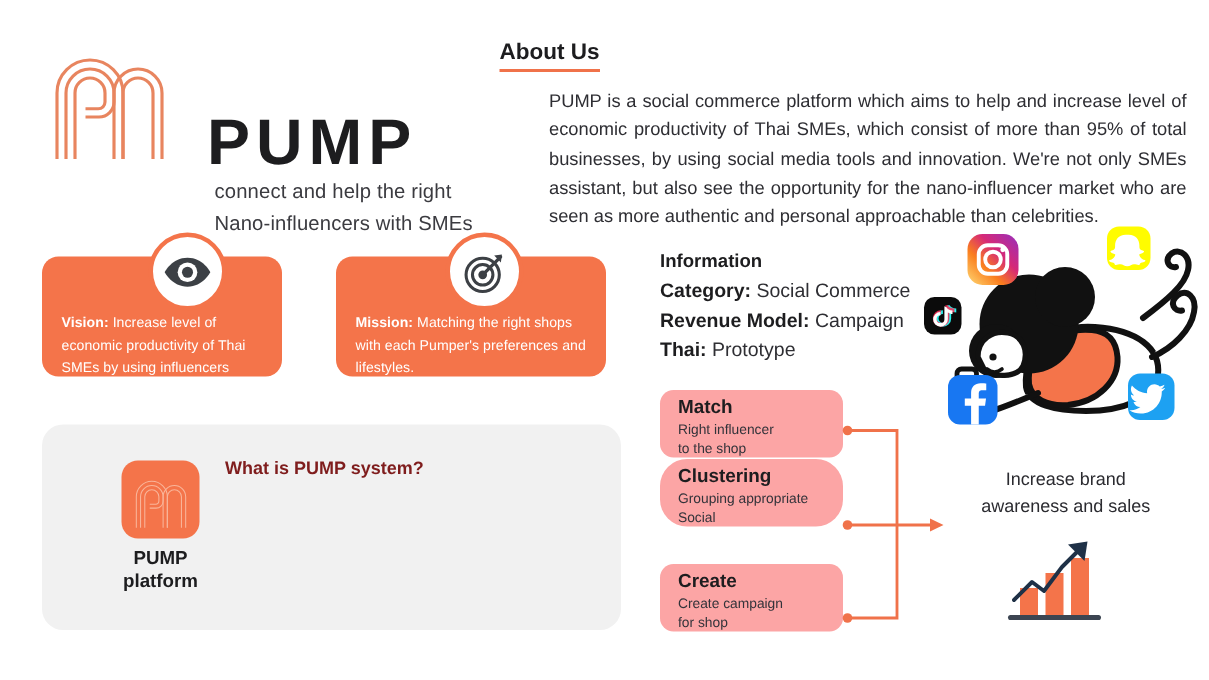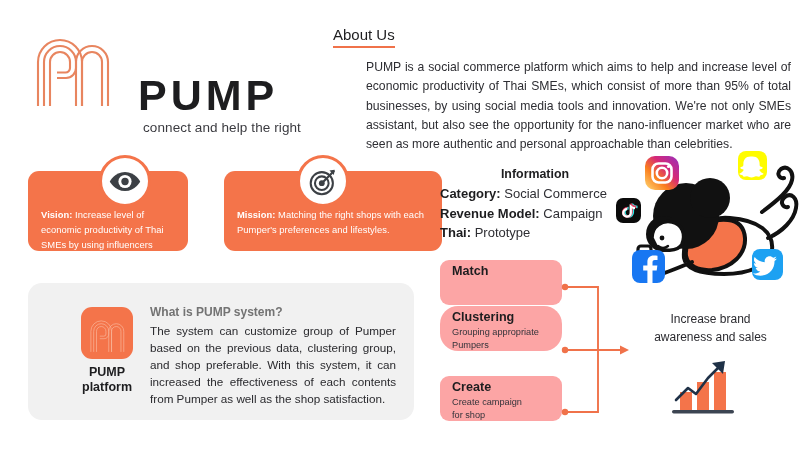--- a/index.html
+++ b/index.html
@@ -20,70 +20,70 @@
     line-height:1;
   }
   #brand-tagline {
     position:absolute; left:113px; top:84px;
     font-size:13.5px; color:#3b3b40; line-height:1.55; letter-spacing:.1px;
   }
 
   
   #about { position:absolute; left:333px; top:26px; width:458px; }
   #about-title {
-    font-size:15px; font-weight:400; color:#1d1d1f; display:inline-block;
+    font-size:15px; font-weight:700; color:#1d1d1f; display:inline-block;
     padding-bottom:3px; border-bottom:2px solid #f0724a;
   }
   #about-body {
     margin-top:10px; font-size:12.2px; line-height:1.58; color:#2e2e33;
     text-align:justify;
     margin-left:33px;
   }
 
   
   .vm-card {
     position:absolute; top:171px; height:80px;
     background:#f4744a; border-radius:11px; color:#fff;
   }
   #vm-vision { left:28px; width:160px; }
-  #vm-mission { left:224px; width:218px; }
+  #vm-mission { left:224px; width:180px; }
   .vm-text {
     position:absolute; left:13px; right:11px; top:36px;
     font-size:9.4px; line-height:1.62; letter-spacing:.05px;
   }
   .vm-text b { font-weight:700; }
   .vm-badge {
     position:absolute; top:-16px; width:52px; height:52px;
     border-radius:50%; background:#fff; border:3px solid #f4744a;
     display:flex; align-items:center; justify-content:center;
   }
   #vm-vision .vm-badge { left:71px; }
   #vm-mission .vm-badge { left:73px; }
 
   
   #information { position:absolute; left:440px; top:165px; width:190px; }
-  #info-title { font-size:12.4px; font-weight:700; color:#1d1d1f; line-height:1.52;text-align:center; }
+  #info-title { font-size:12.4px; font-weight:700; color:#1d1d1f; line-height:1.52; }
   .info-row { font-size:13px; color:#2e2e33; line-height:1.52; white-space:nowrap; }
   .info-row b { font-weight:700; color:#1d1d1f; }
 
   
   #platform {
     position:absolute; left:28px; top:283px; width:386px; height:137px;
     background:#f1f1f1; border-radius:14px;
   }
   #platform-icon {
     position:absolute; left:53px; top:24px; width:52px; height:52px;
     background:#f4744a; border-radius:11px;
   }
   #platform-label {
     position:absolute; left:25px; top:82px; width:108px; text-align:center;
     font-size:12.5px; font-weight:700; color:#1d1d1f; line-height:1.22;
   }
   #platform-text { position:absolute; left:122px; top:22px; right:18px; }
-  #platform-heading { font-size:12px; font-weight:700; color:#737373; }
+  #platform-heading { font-size:12px; font-weight:700; color:#7f1d1d; }
   #platform-body {
     margin-top:3px; font-size:11.7px; line-height:1.46; color:#2a2a2e;
     text-align:justify;
   }
 
   
   .feature {
     position:absolute; left:440px; width:122px; height:45px;
     background:#fca5a5; border-radius:9px;
   }
@@ -123,20 +123,21 @@
           <path d="M16 70 V26 a10 10 0 0 1 20 0 v6 a4.5 4.5 0 0 1 -4.5 4.5 h-8.5"></path>
           <path d="M4 70 V26 a22 22 0 0 1 44 0 v44" stroke="#e8855f"></path>
           <path d="M42 70 V26 a16 16 0 0 1 32 0 v44"></path>
           <path d="M48 70 V26 a10 10 0 0 1 20 0 v44"></path>
         </g>
       </svg>
     </div>
     <div id="brand-name">PUMP</div>
     <div id="brand-tagline">
       <div>connect and help the right</div>
+      <div>Nano-influencers with SMEs</div>
     </div>
   </div>
 
   <div id="about">
     <div id="about-title">About Us</div>
     <div id="about-body">PUMP is a social commerce platform which aims to help and increase level of economic productivity of Thai SMEs, which consist of more than 95% of total businesses, by using social media tools and innovation. We're not only SMEs assistant, but also see the opportunity for the nano-influencer market who are seen as more authentic and personal approachable than celebrities.</div>
   </div>
 
   <div class="vm-card" id="vm-vision">
     <div class="vm-badge">
@@ -192,33 +193,36 @@
           <path d="M48 70 V26 a10 10 0 0 1 20 0 v44"></path>
         </g>
       </svg>
     </div>
     <div id="platform-label">
       <div>PUMP</div>
       <div>platform</div>
     </div>
     <div id="platform-text">
       <div id="platform-heading">What is PUMP system?</div>
-      <div id="platform-body">The system can customize group of Pumper based on the previous data, clustering group, and shop preferable. With this system, it can increased the effectiveness of each contents from Pumper as well as the shop satisfaction.</div>
     </div>
   </div>
 
   <div class="feature" id="feature-match">
     <div class="feature-title">Match</div>
+    <div class="feature-desc">
+      <div>Right influencer</div>
+      <div>to the shop</div>
+    </div>
   </div>
 
   <div class="feature" id="feature-clustering">
     <div class="feature-title">Clustering</div>
     <div class="feature-desc">
       <div>Grouping appropriate</div>
-      <div>Pumpers</div>
+      <div>Social</div>
     </div>
   </div>
 
   <div class="feature" id="feature-create">
     <div class="feature-title">Create</div>
     <div class="feature-desc">
       <div>Create campaign</div>
       <div>for shop</div>
     </div>
   </div>

